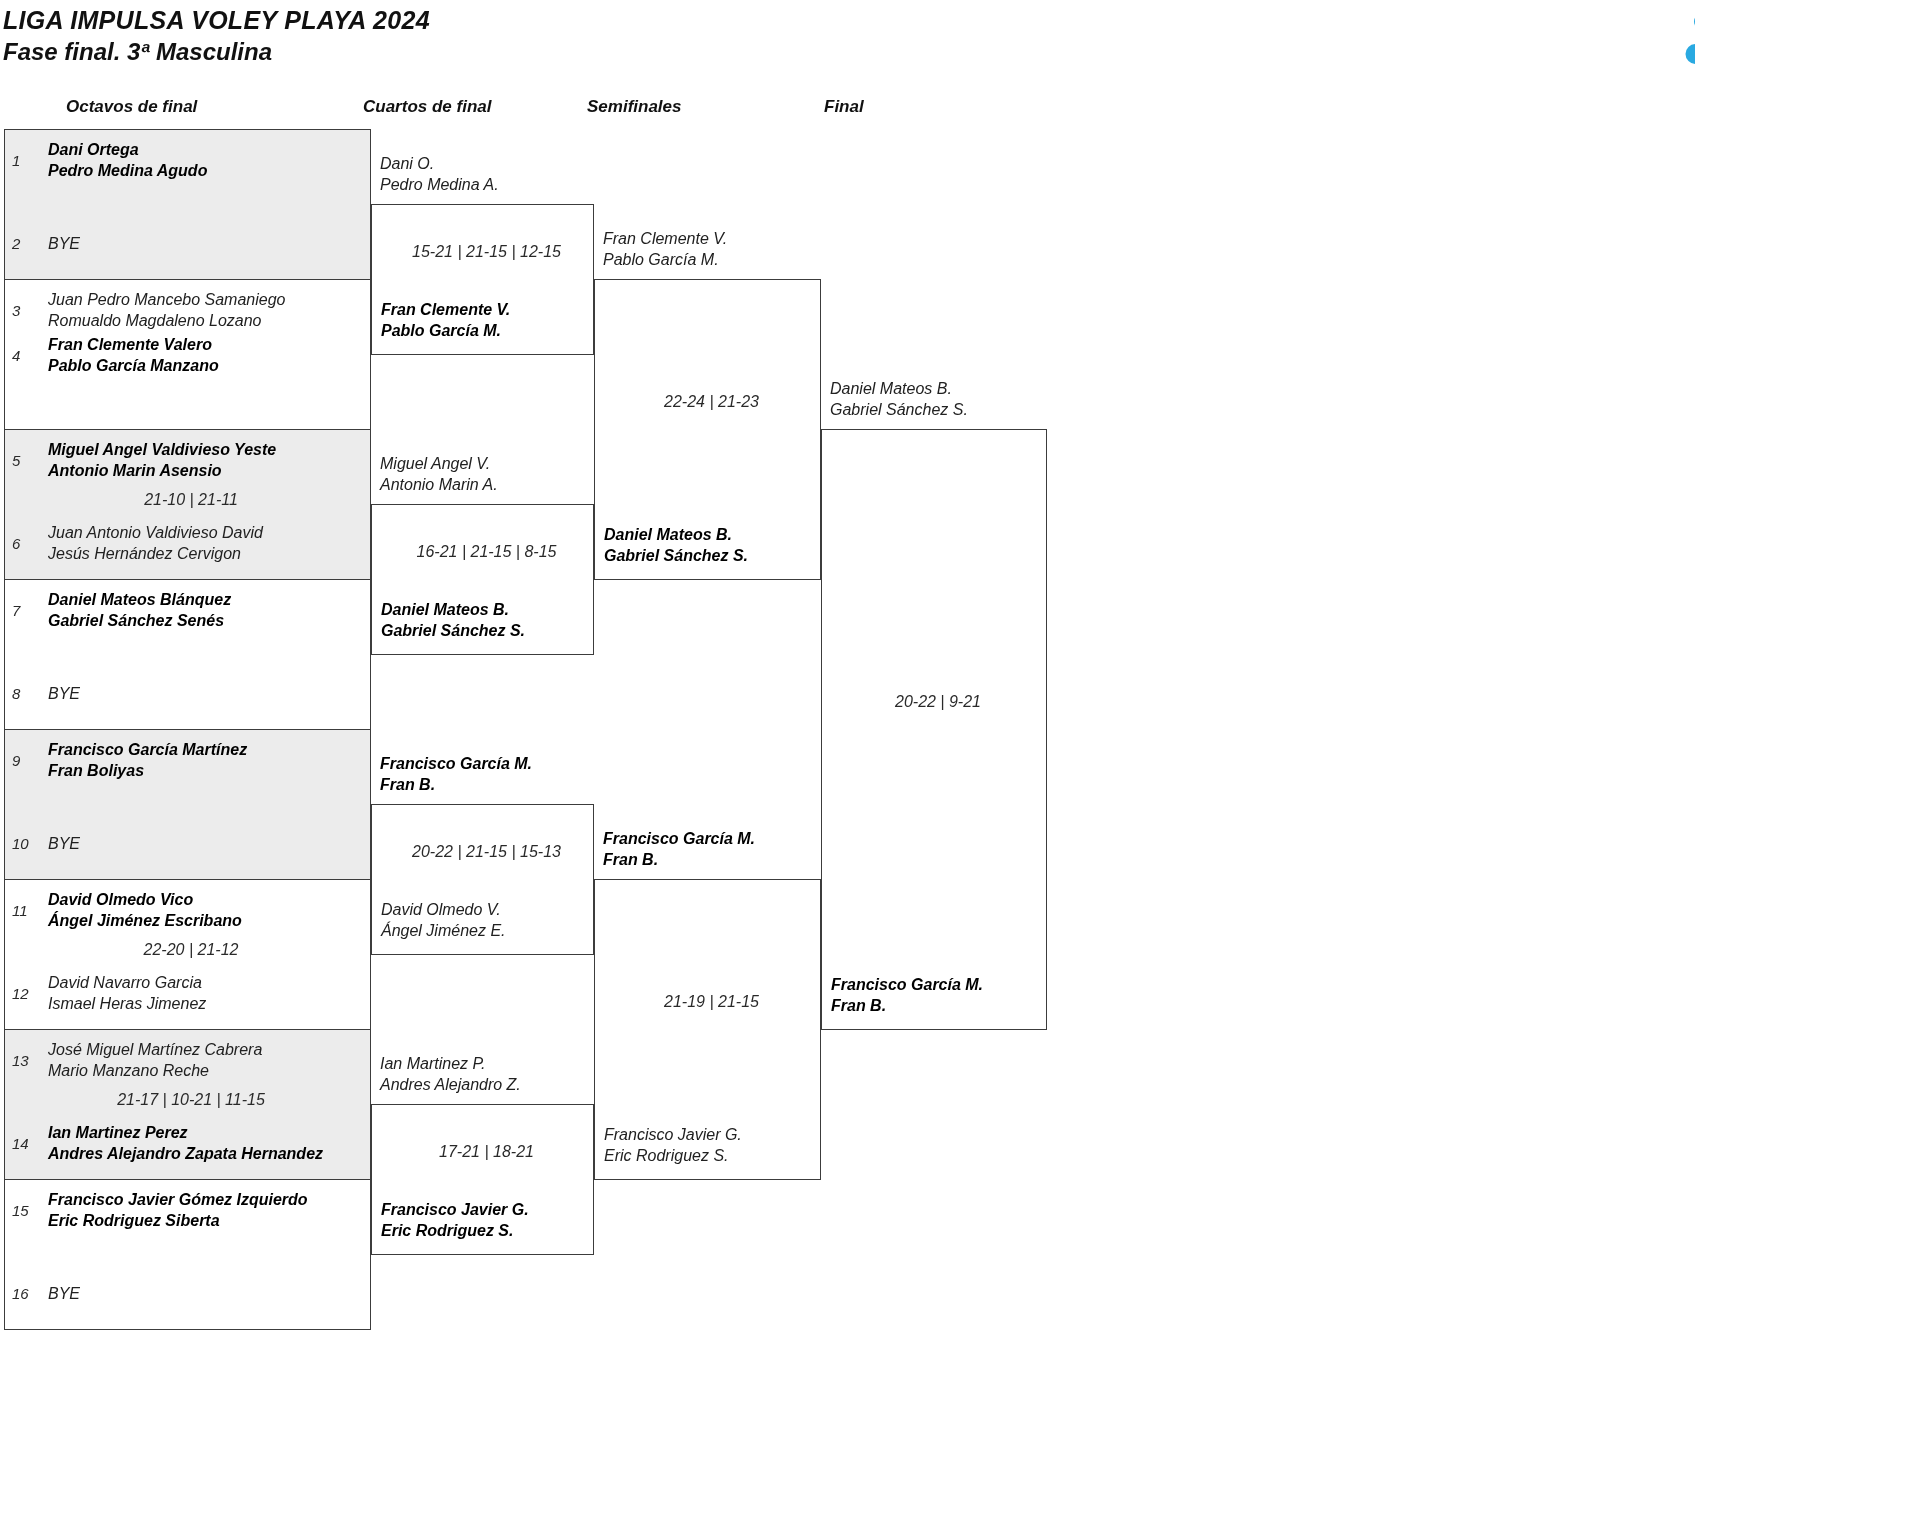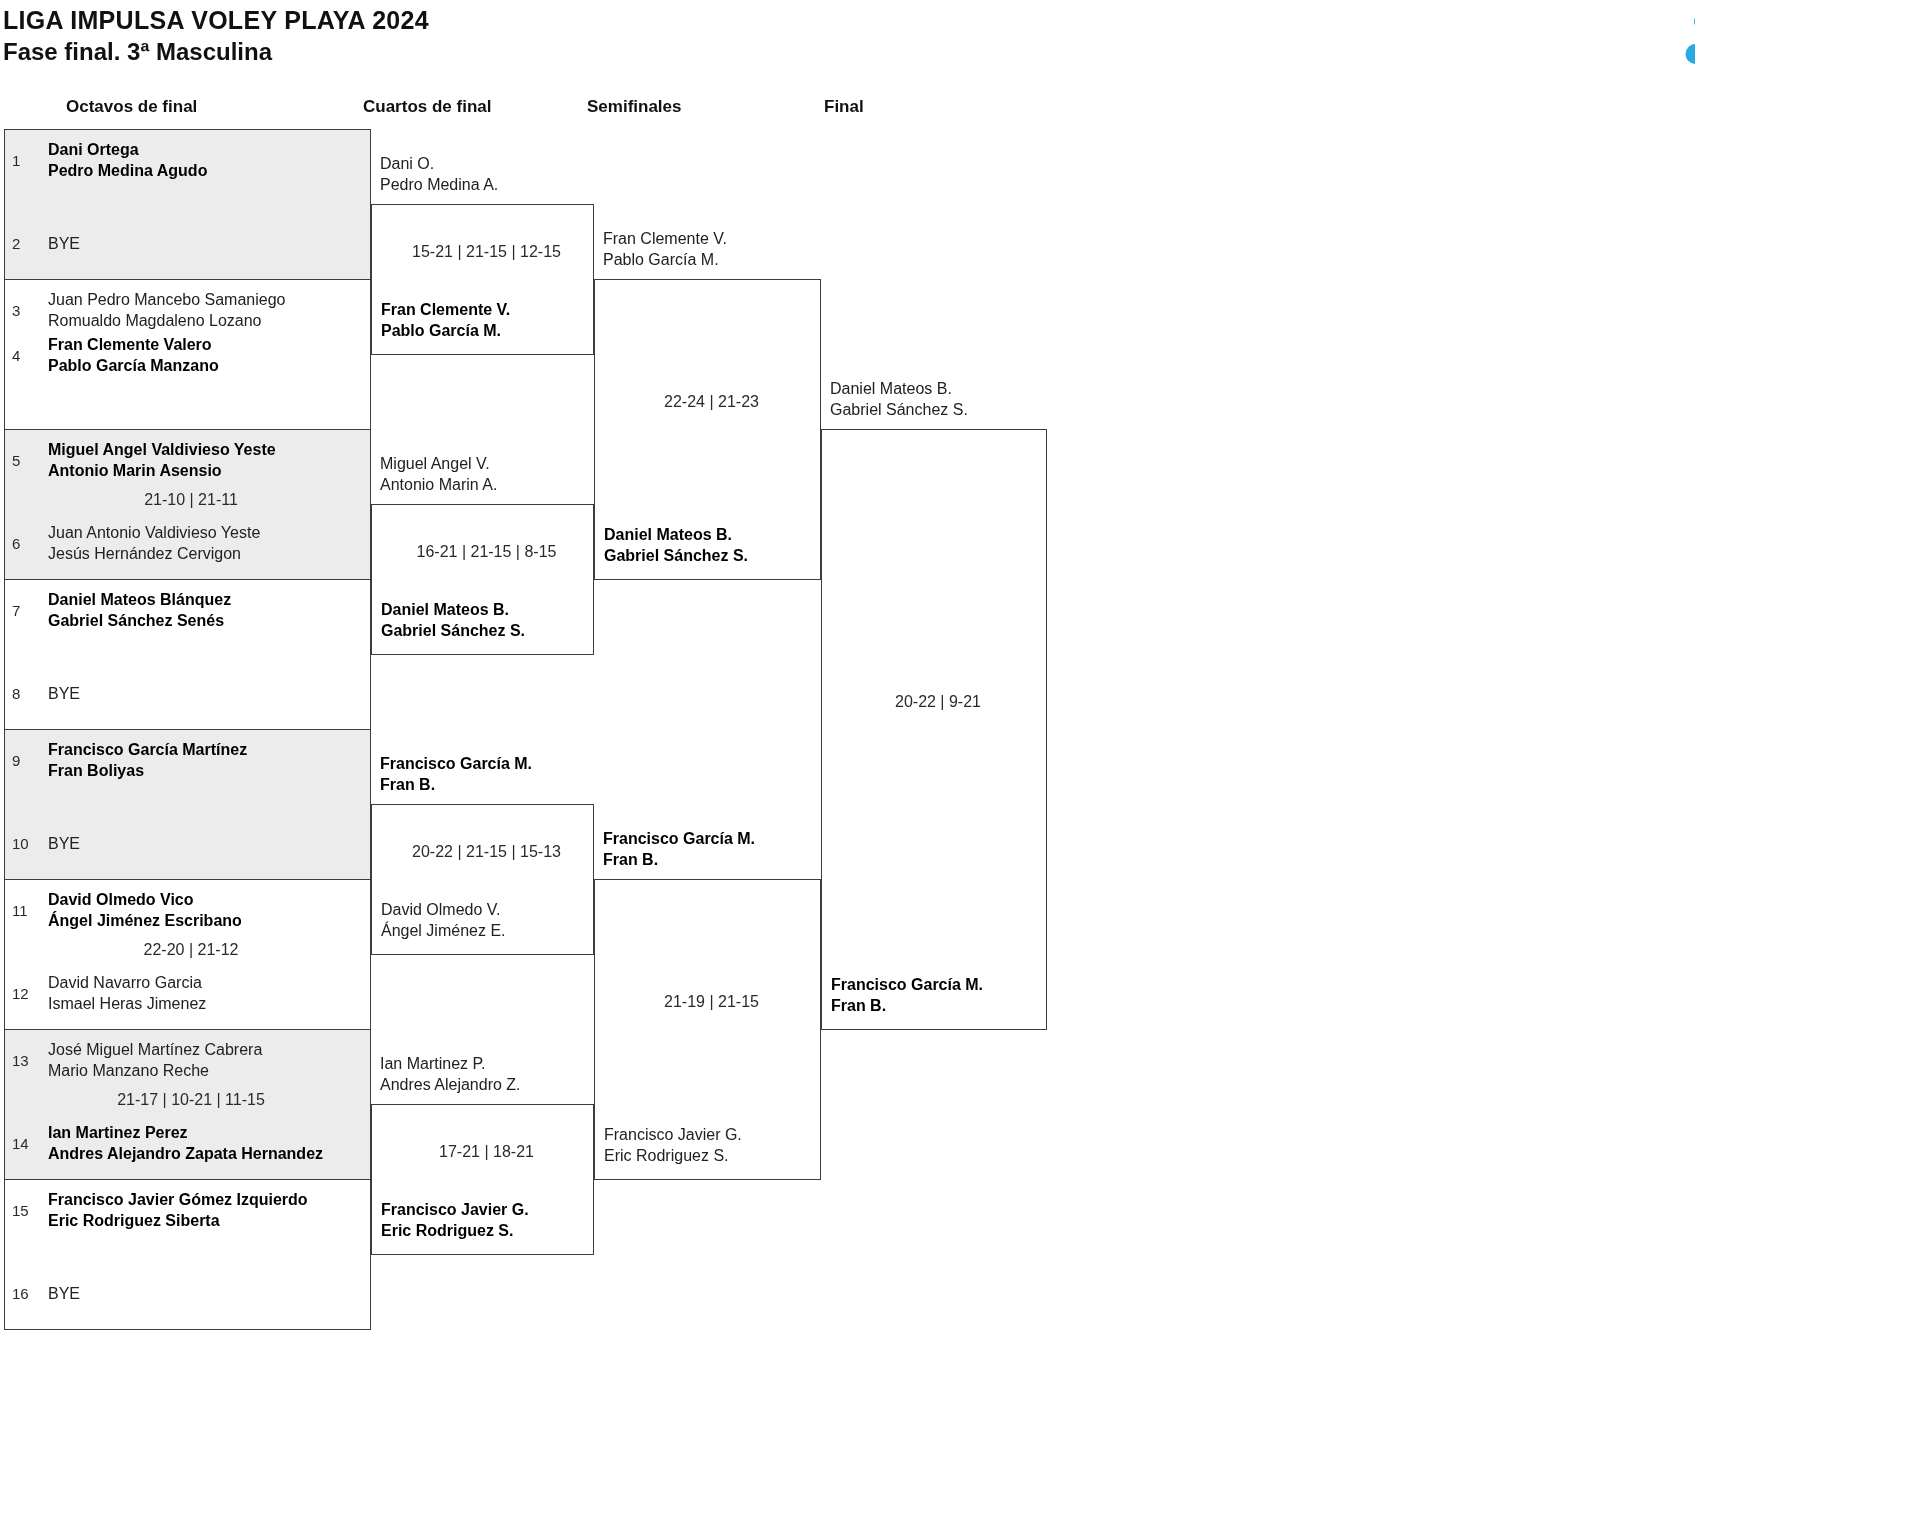--- a/index.html
+++ b/index.html
@@ -1,18 +1,18 @@
 <!DOCTYPE html>
 <html><head>
 <meta charset="utf-8">
 <style>
   * { margin:0; padding:0; box-sizing:border-box; }
   html,body { background:#ffffff; }
   body { font-family:"Liberation Sans", sans-serif; color:#212121; }
-  .canvas { position:relative; width:1695px; height:1525px; background:#fff; overflow:hidden; }
+  .canvas { position:relative; width:1695px; height:1525px; background:#fff; overflow:hidden;font-style:italic; }
 
   .title    { position:absolute; left:3px; top:4px;  font-size:25px; line-height:32px; font-weight:700; letter-spacing:.3px; color:#111; }
   .subtitle { position:absolute; left:3px; top:37px; font-size:24px; line-height:30px; font-weight:600; color:#111; }
 
   .logo { position:absolute; left:1682px; top:0; }
 
   .col-header { position:absolute; top:96px; width:240px; margin-left:-120px; 
                 font-size:17px; line-height:22px; font-weight:600; color:#111; }
 
   
@@ -109,21 +109,21 @@
         <span>Miguel Angel Valdivieso Yeste</span>
         <span>Antonio Marin Asensio</span>
       </div>
     </div>
     <div class="mid">
       <span class="score">21-10 | 21-11</span>
     </div>
     <div class="entry slot2">
       <span class="seed">6</span>
       <div class="names">
-        <span>Juan Antonio Valdivieso Yeste</span>
+        <span>Juan Antonio Valdivieso David</span>
         <span>Jesús Hernández Cervigon</span>
       </div>
     </div>
   </div>
 
   <div class="o-box" style="top:579px;height:151px">
     <div class="entry">
       <span class="seed">7</span>
       <div class="names winner">
         <span>Daniel Mateos Blánquez</span>

